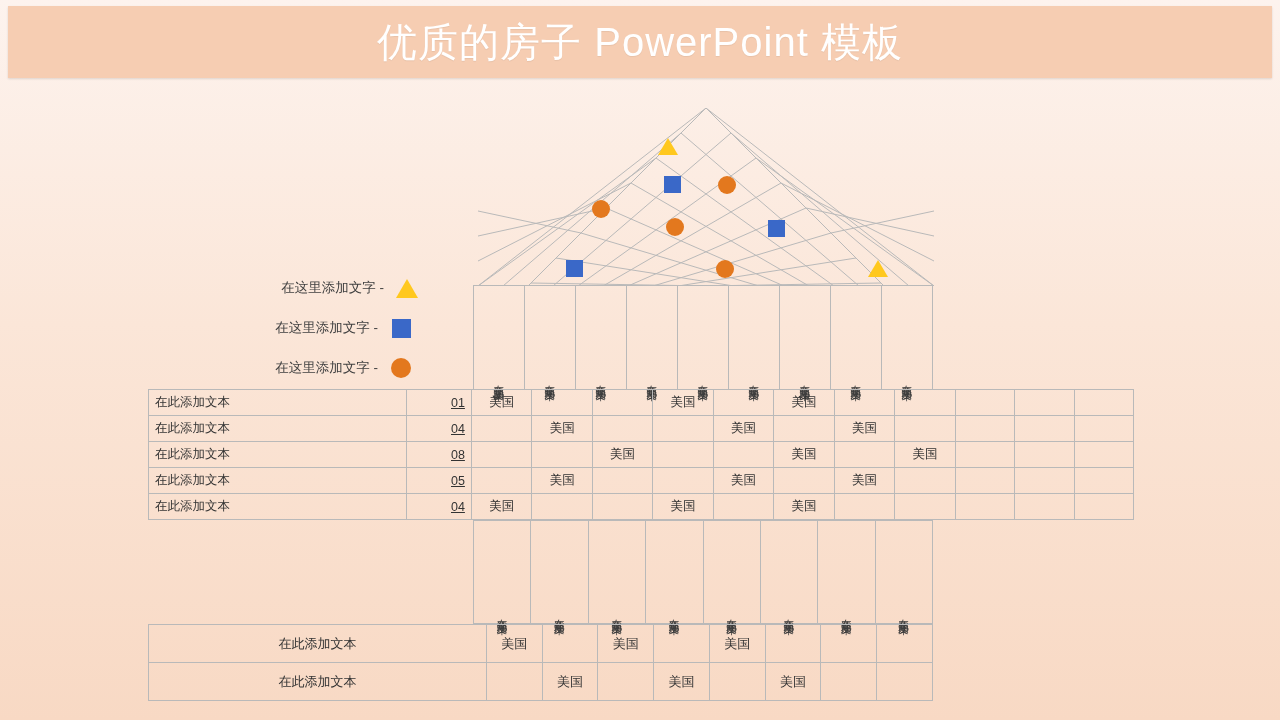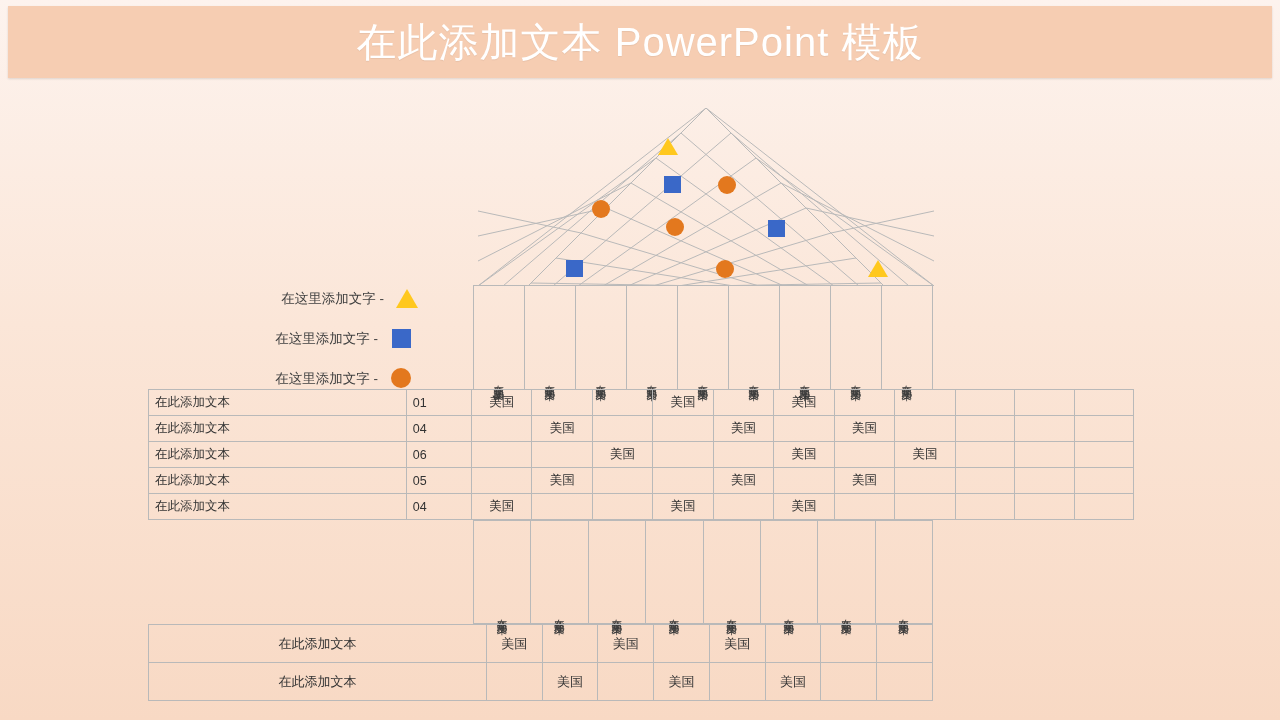--- a/index.html
+++ b/index.html
@@ -15,21 +15,21 @@
     background:#f6cdb2;
     display:flex;align-items:center;justify-content:center;
     box-shadow:0 1px 2px rgba(0,0,0,.12);
   }
   .banner-title{
     color:#ffffff;font-size:40px;letter-spacing:1px;font-weight:400;
     text-shadow:0 1px 1px rgba(0,0,0,.06);
   }
   
   .legend{position:absolute;left:228px;top:268px;width:240px;}
-  .legend-row{display:flex;align-items:flex-end;height:40px;}
+  .legend-row{display:flex;align-items:center;height:40px;}
   .legend-label{
     font-size:13.5px;color:#404040;white-space:nowrap;text-align:right;
     width:150px;
   }
   .legend-mark{width:46px;display:flex;justify-content:center;align-items:center;}
   .lg-tri{
     width:0;height:0;border-left:11px solid transparent;border-right:11px solid transparent;
     border-bottom:19px solid #ffc81e;
   }
   .lg-sq{width:19px;height:19px;background:#3a68c8;}
@@ -62,21 +62,21 @@
   
   .matrix{
     position:absolute;left:148px;top:389px;width:986px;
     border-collapse:collapse;
   }
   .matrix td{
     border:1px solid #b9b9b9;height:25px;font-size:12.5px;color:#333;
     padding:0 6px;
   }
   .m-label{width:268px;text-align:left;}
-  .m-num{width:56px;text-align:left;}
+  .m-num{width:56px;text-align:right;text-decoration:underline;}
   .m-cell{width:51px;text-align:center;}
   .m-cell.extra{}
   
   .vband2{
     position:absolute;left:473px;top:520px;width:460px;height:104px;
     display:flex;
   }
   
   .bottom{
     position:absolute;left:148px;top:624px;width:785px;
@@ -85,21 +85,21 @@
   .bottom td{
     border:1px solid #b9b9b9;height:35px;font-size:13px;color:#333;text-align:center;
   }
   .b-label{width:324px;}
   .b-cell{width:51px;}
 </style>
 </head>
 <body>
 
 <div class="banner">
-  <div class="banner-title">在此添加文本 PowerPoint 模板</div>
+  <div class="banner-title">优质的房子 PowerPoint 模板</div>
 </div>
 
 <div class="legend">
   <div class="legend-row">
     <span class="legend-label">在这里添加文字 -</span>
     <span class="legend-mark">
         <span class="lg-tri"></span>
       </span>
   </div>
   <div class="legend-row">
@@ -221,21 +221,21 @@
       <td class="m-cell">美国</td>
       <td class="m-cell"></td>
       <td class="m-cell">美国</td>
       <td class="m-cell"></td>
       <td class="m-cell"></td>
       <td class="m-cell extra"></td>
       <td class="m-cell extra"></td>
     </tr>
     <tr>
       <td class="m-label">在此添加文本</td>
-      <td class="m-num">06</td>
+      <td class="m-num">08</td>
       <td class="m-cell"></td>
       <td class="m-cell"></td>
       <td class="m-cell">美国</td>
       <td class="m-cell"></td>
       <td class="m-cell"></td>
       <td class="m-cell">美国</td>
       <td class="m-cell"></td>
       <td class="m-cell">美国</td>
       <td class="m-cell"></td>
       <td class="m-cell extra"></td>

